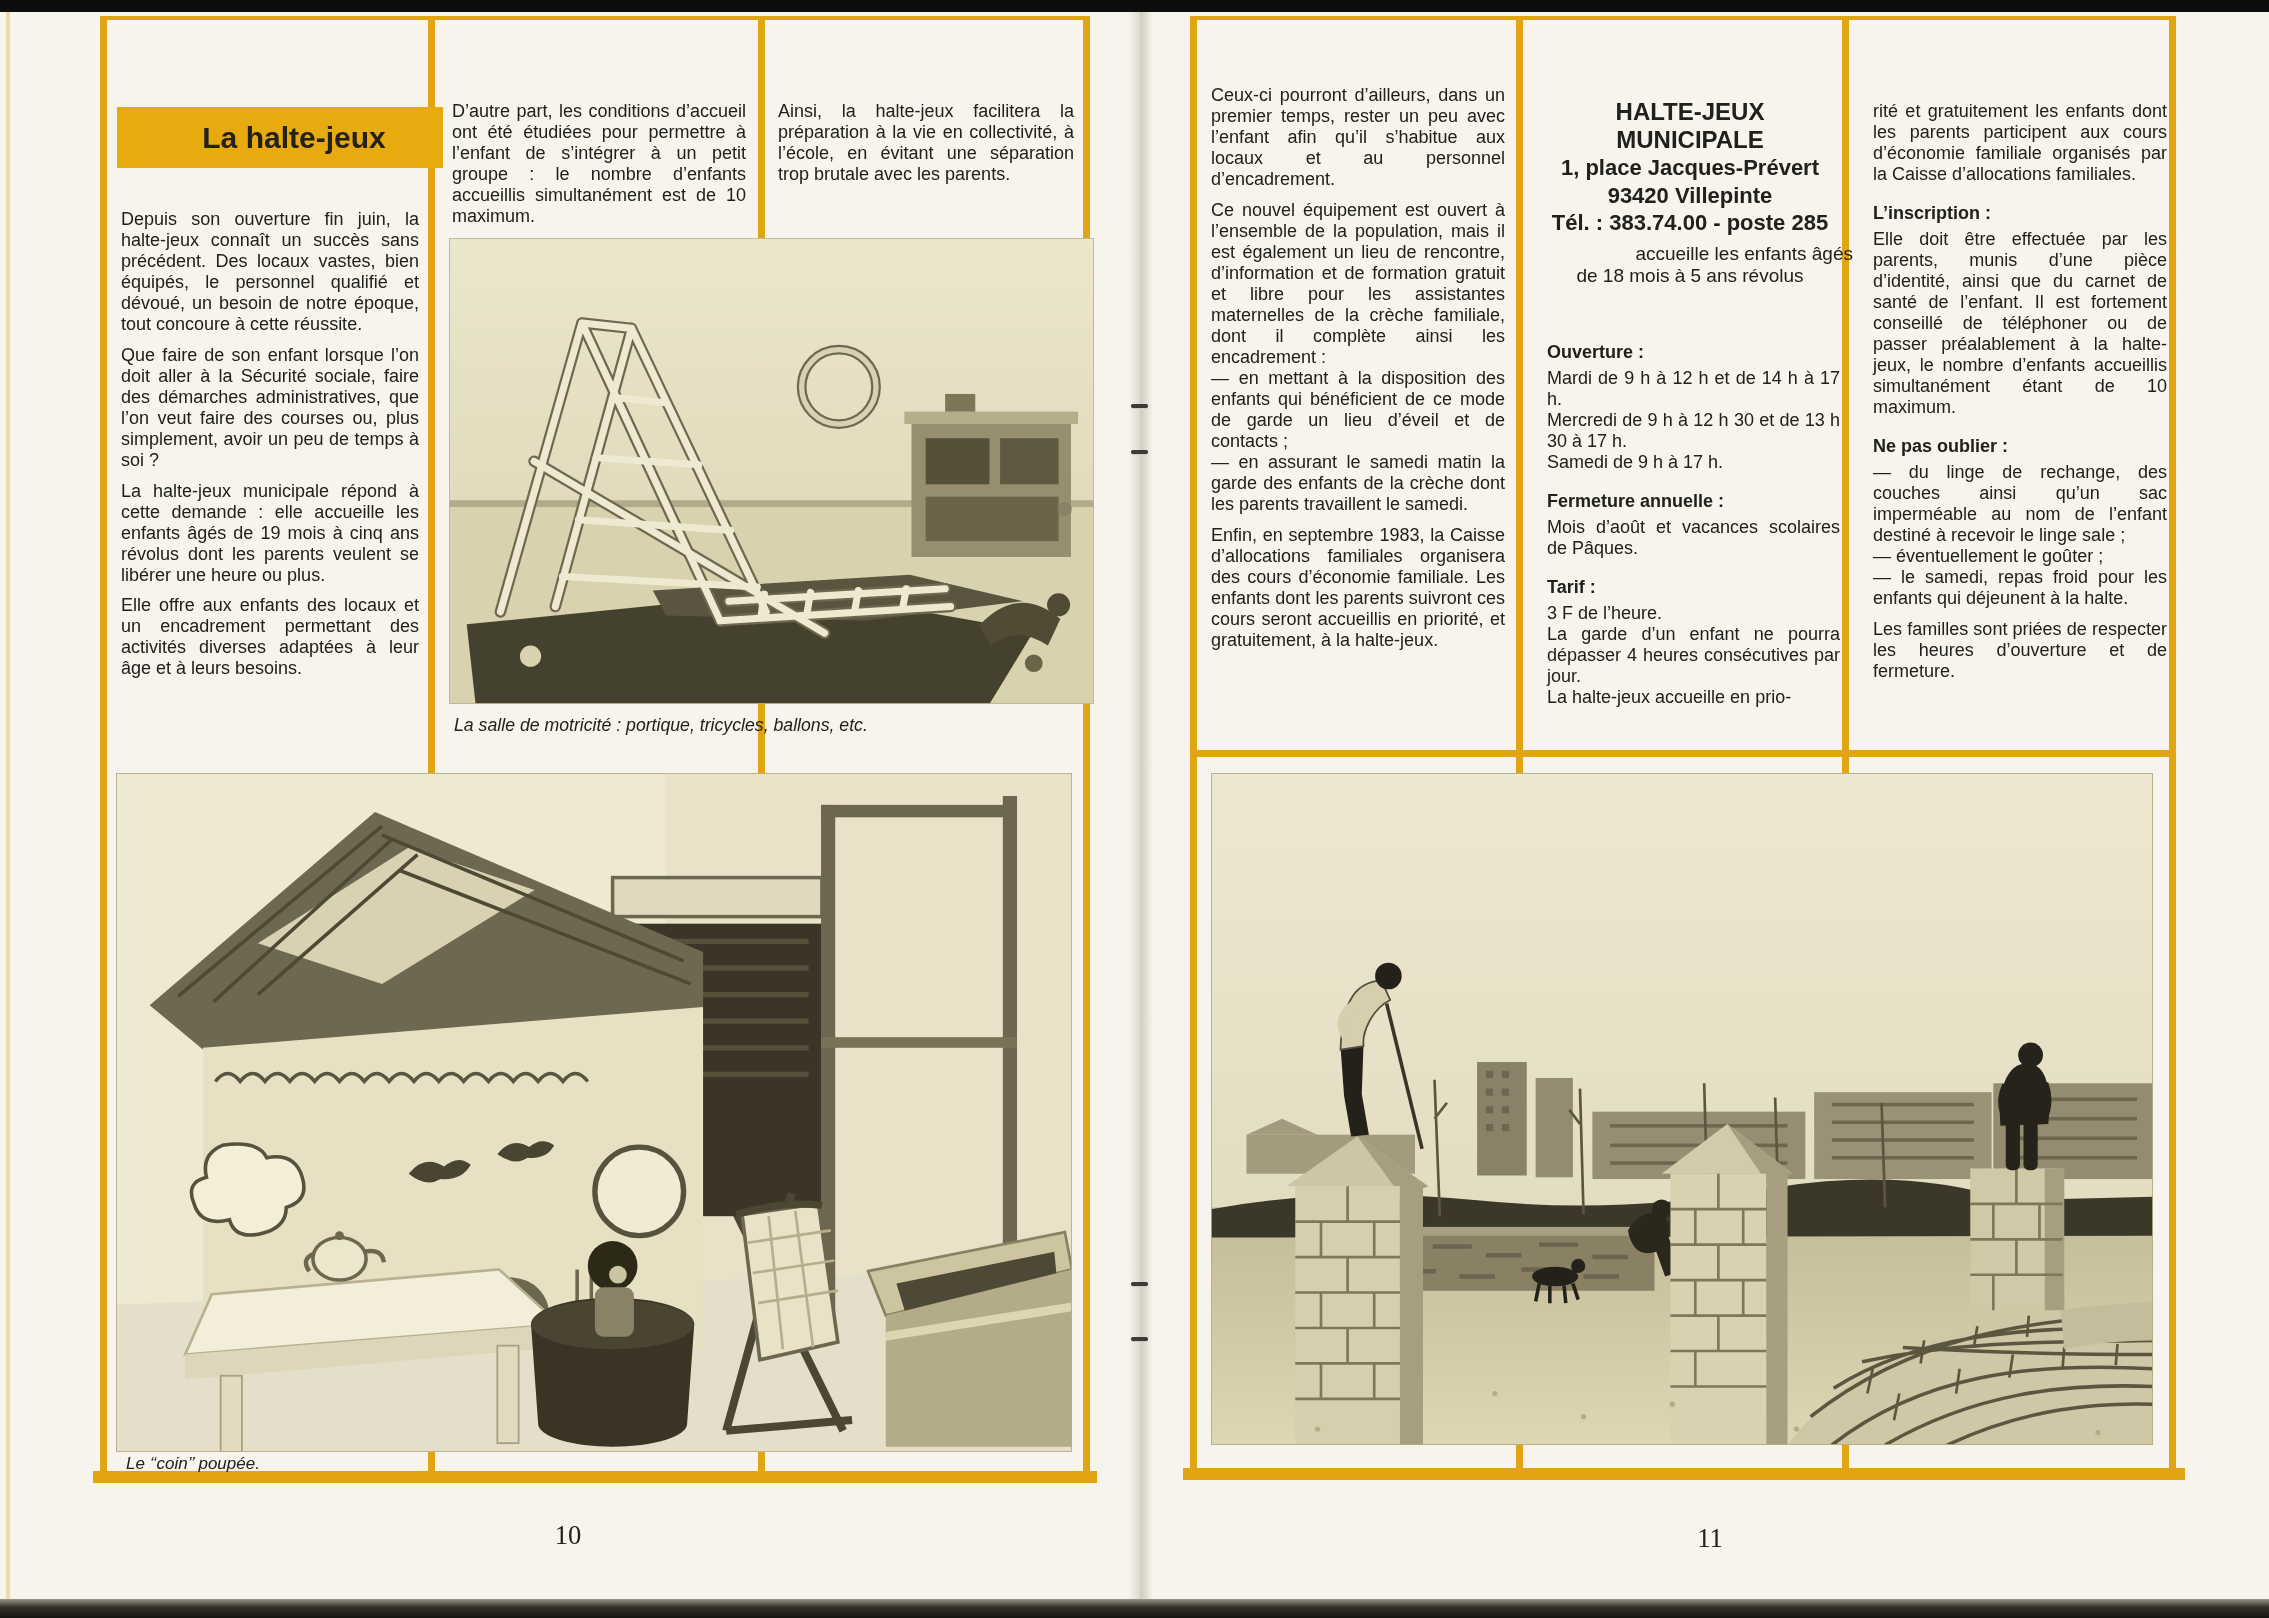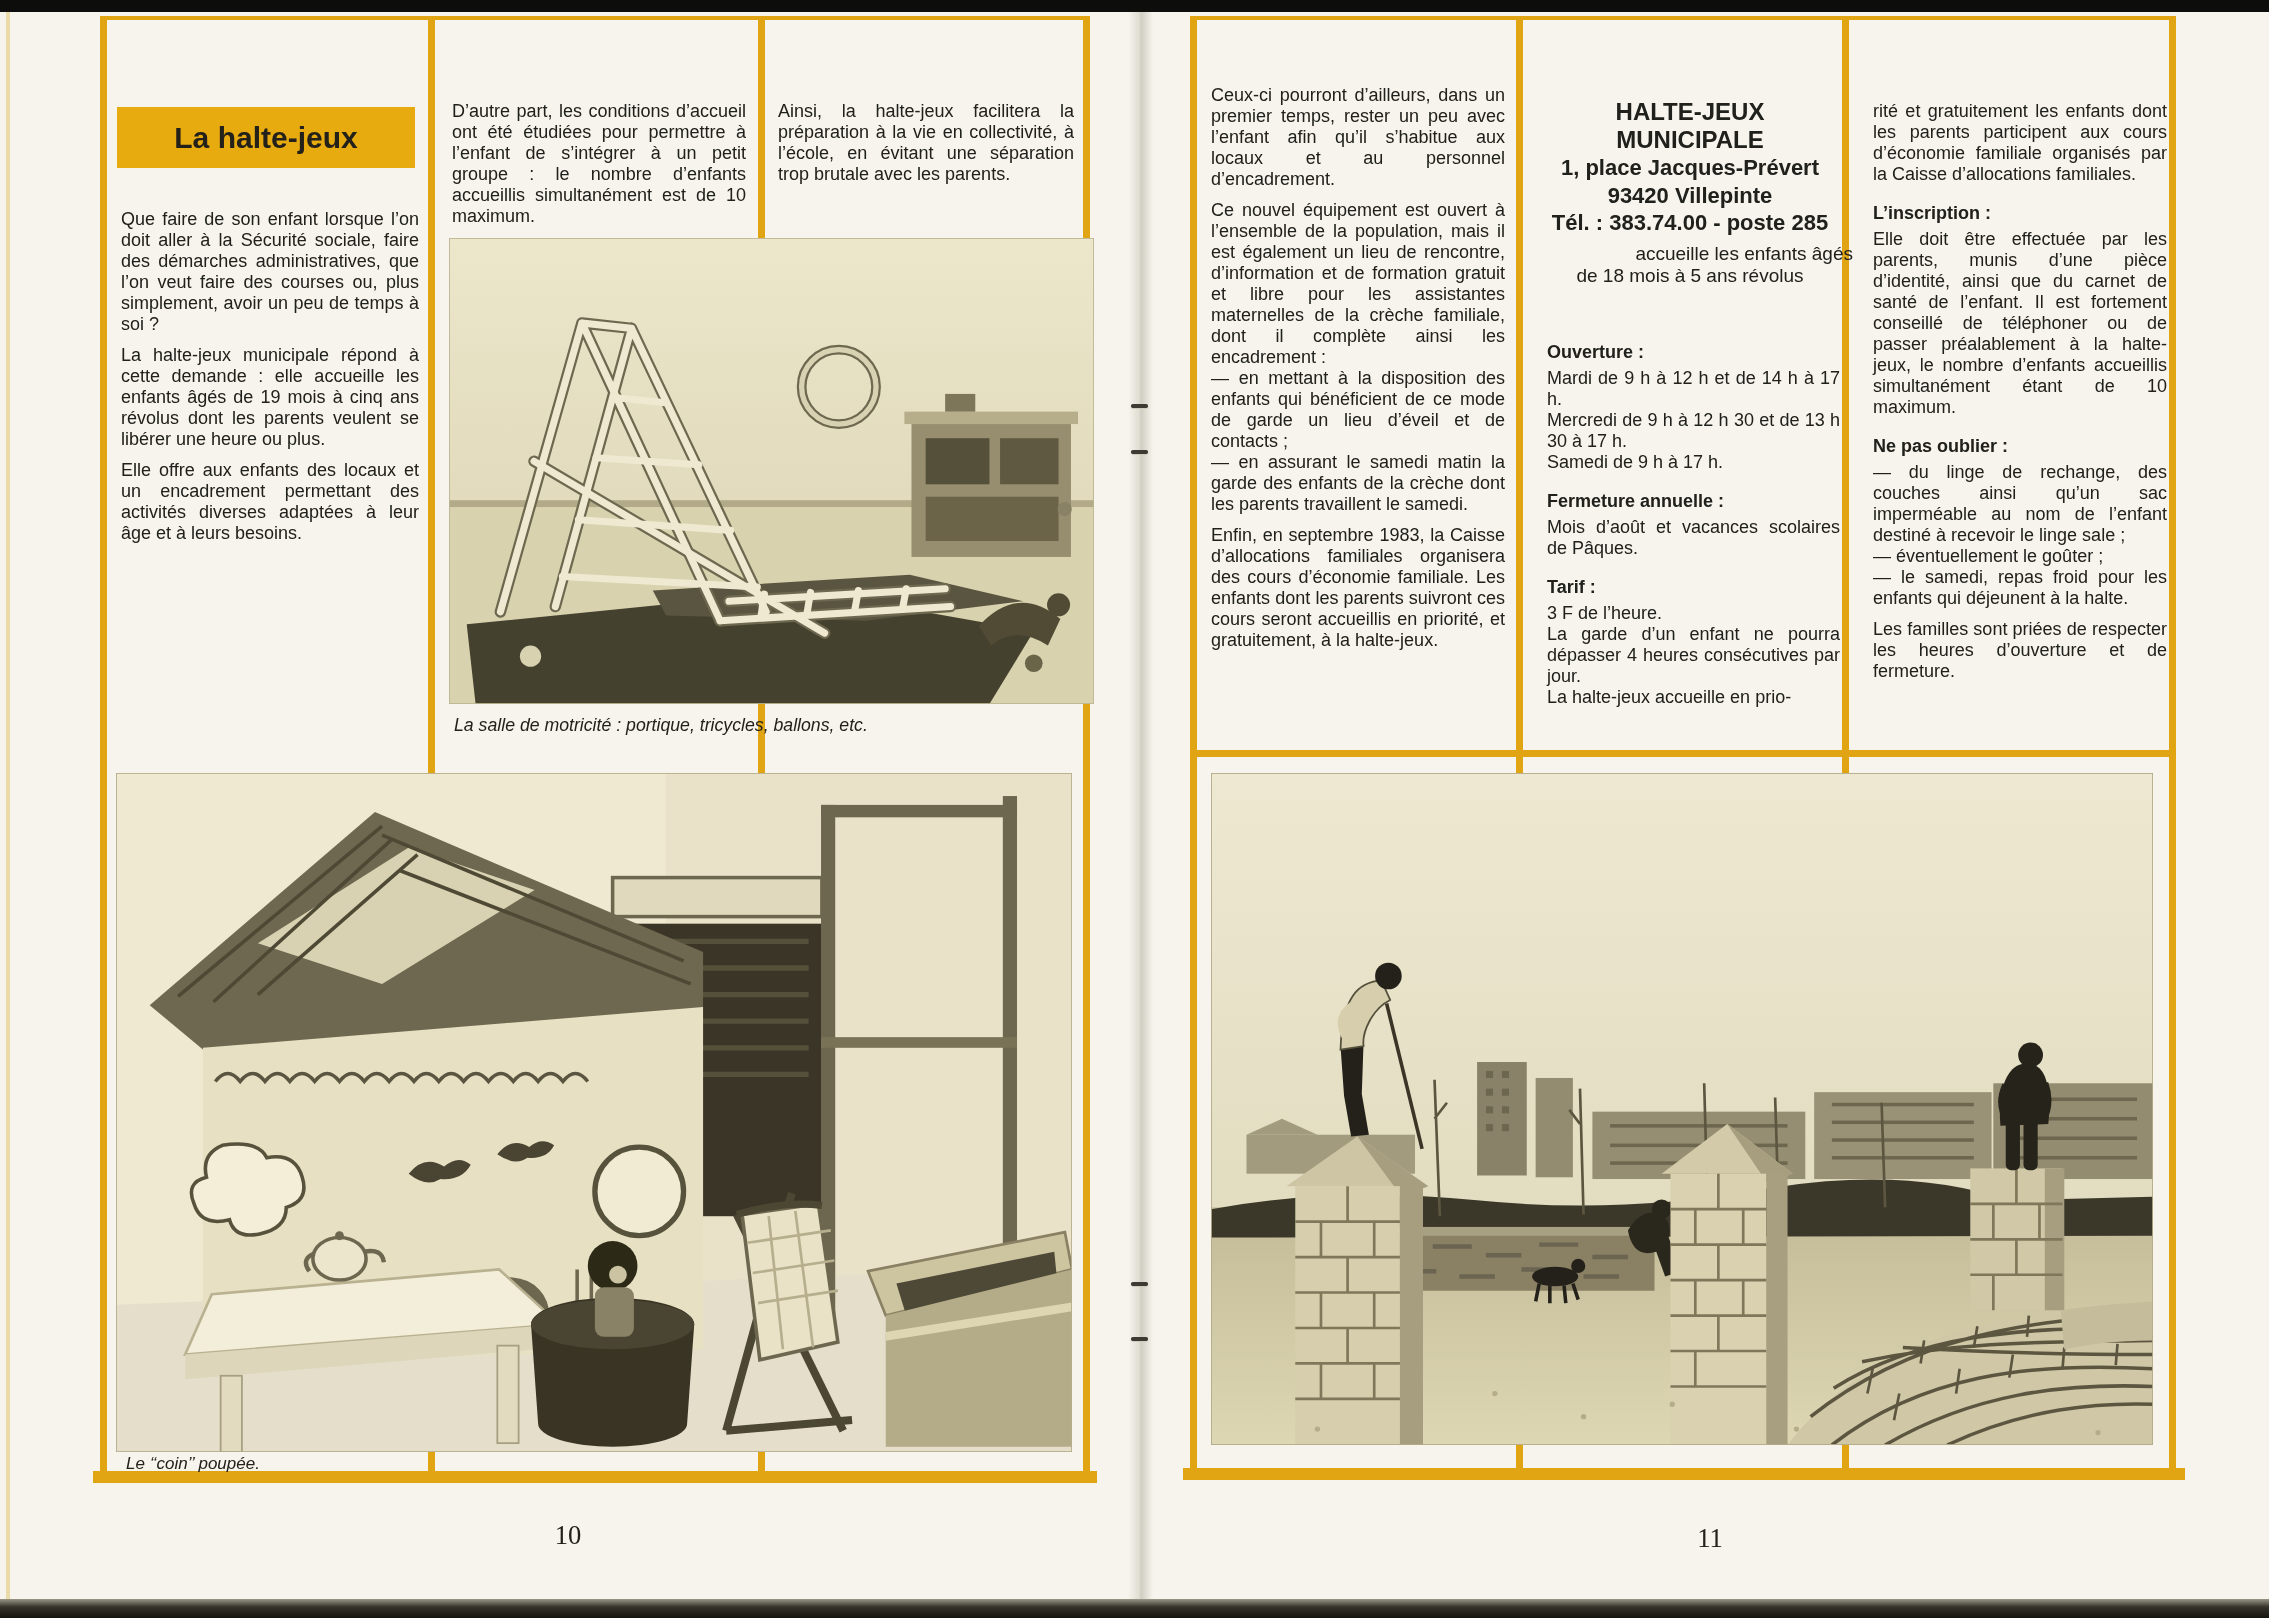--- a/index.html
+++ b/index.html
@@ -6,21 +6,21 @@
   .scan{position:relative;width:2270px;height:1618px;background:#f6f4ec;overflow:hidden;
         font-family:"Liberation Sans",sans-serif;color:#20201c;}
   .strip{position:absolute;left:0;width:2270px;}
   .strip.top{top:0;height:12.4px;background:#0d0d0b;}
   .strip.bottom{top:1599px;height:19.5px;background:linear-gradient(#9a9687,#35332a 40%,#12110c);}
   .page-edge{position:absolute;top:12.4px;left:6.2px;width:3.5px;height:1587px;background:#e9d69e;opacity:.85;}
   .crease{position:absolute;top:12.4px;left:1128px;width:25px;height:1587px;
           background:linear-gradient(90deg,rgba(0,0,0,0) 0%,rgba(120,115,95,.18) 45%,rgba(120,115,95,.30) 52%,rgba(0,0,0,0) 100%);}
   .staple{position:absolute;left:1131px;width:17px;height:4.4px;background:#3c3a33;border-radius:1.8px;box-shadow:0 0.9px 0 #cfccbc;}
   .rule{position:absolute;background:#e1a513;}
-  .titlebox{position:absolute;background:#e7ab10;text-align:center;font-weight:bold;font-size:30px;color:#23211a;}
+  .titlebox{position:absolute;background:#e7ab10;text-align:center;font-weight:bold;font-size:30px;color:#23211a;padding-left:28px;}
   .col{position:absolute;font-size:18px;line-height:21px;text-align:justify;}
   .col p{margin:0 0 9.8px 0;}
   .col p.m0{margin:0;}
   .col .hd{font-weight:bold;margin:0 0 5.3px 0;text-align:left;}
   .col .sect{margin-top:17.7px;}
   .photo{position:absolute;overflow:hidden;background:#e6e0c4;box-shadow:0 0 0 0.9px #c6bf9e inset;}
   .photo svg{display:block;width:100%;height:100%;}
   .caption{position:absolute;font-style:italic;font-size:17.7px;color:#23211a;white-space:nowrap;}
   .pagenum{position:absolute;font-family:"Liberation Serif",serif;font-size:26.6px;color:#23211a;width:80px;text-align:center;}
   .infohead{position:absolute;text-align:center;color:#20201c;}
@@ -50,20 +50,21 @@
     <div class="rule" style="left:428px;top:16px;width:7px;height:1459px;"></div>
     <div class="rule" style="left:758px;top:16px;width:7px;height:1459px;"></div>
     <div class="rule" style="left:1083px;top:16px;width:7px;height:1459px;"></div>
     <div class="rule" style="left:93px;top:1471px;width:1004px;height:12.4px;"></div>
 
     <div class="titlebox" style="left:117px;top:107px;width:298px;height:61px;line-height:61px;">
       <span>La halte-jeux</span>
     </div>
 
     <div class="col" style="left:121px;top:209px;width:298px;">
+      <p>Depuis son ouverture fin juin, la halte-jeux connaît un succès sans précédent. Des locaux vastes, bien équipés, le personnel qualifié et dévoué, un besoin de notre époque, tout concoure à cette réussite.</p>
       <p>Que faire de son enfant lorsque l’on doit aller à la Sécurité sociale, faire des démarches administratives, que l’on veut faire des courses ou, plus simplement, avoir un peu de temps à soi ?</p>
       <p>La halte-jeux municipale répond à cette demande : elle accueille les enfants âgés de 19 mois à cinq ans révolus dont les parents veulent se libérer une heure ou plus.</p>
       <p>Elle offre aux enfants des locaux et un encadrement permettant des activités diverses adaptées à leur âge et à leurs besoins.</p>
     </div>
 
     <div class="col" style="left:452px;top:101px;width:294px;">
       <p>D’autre part, les conditions d’accueil ont été étudiées pour permettre à l’enfant de s’intégrer à un petit groupe : le nombre d’enfants accueillis simultanément est de 10 maximum.</p>
     </div>
 
     <div class="col" style="left:778px;top:101px;width:296px;">

